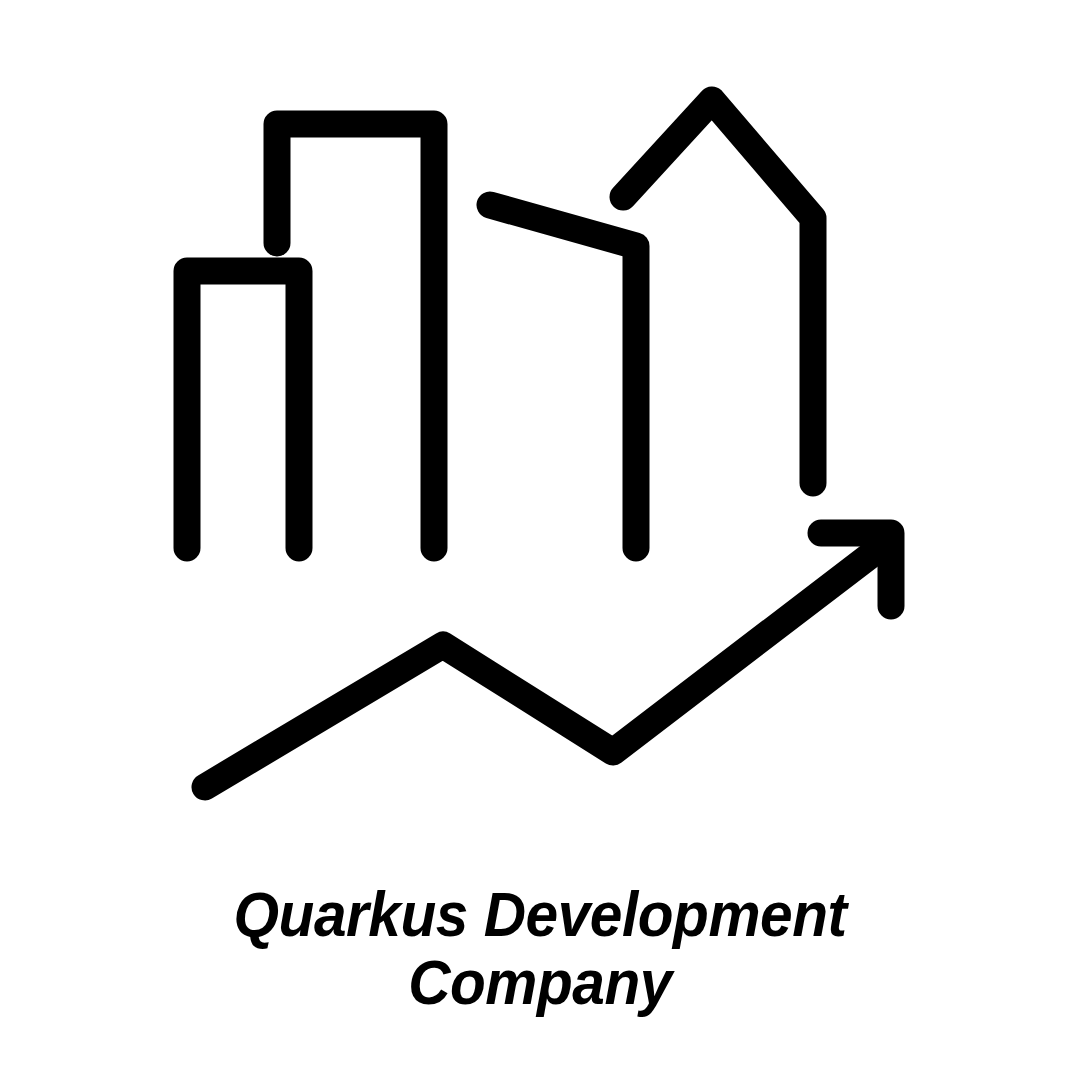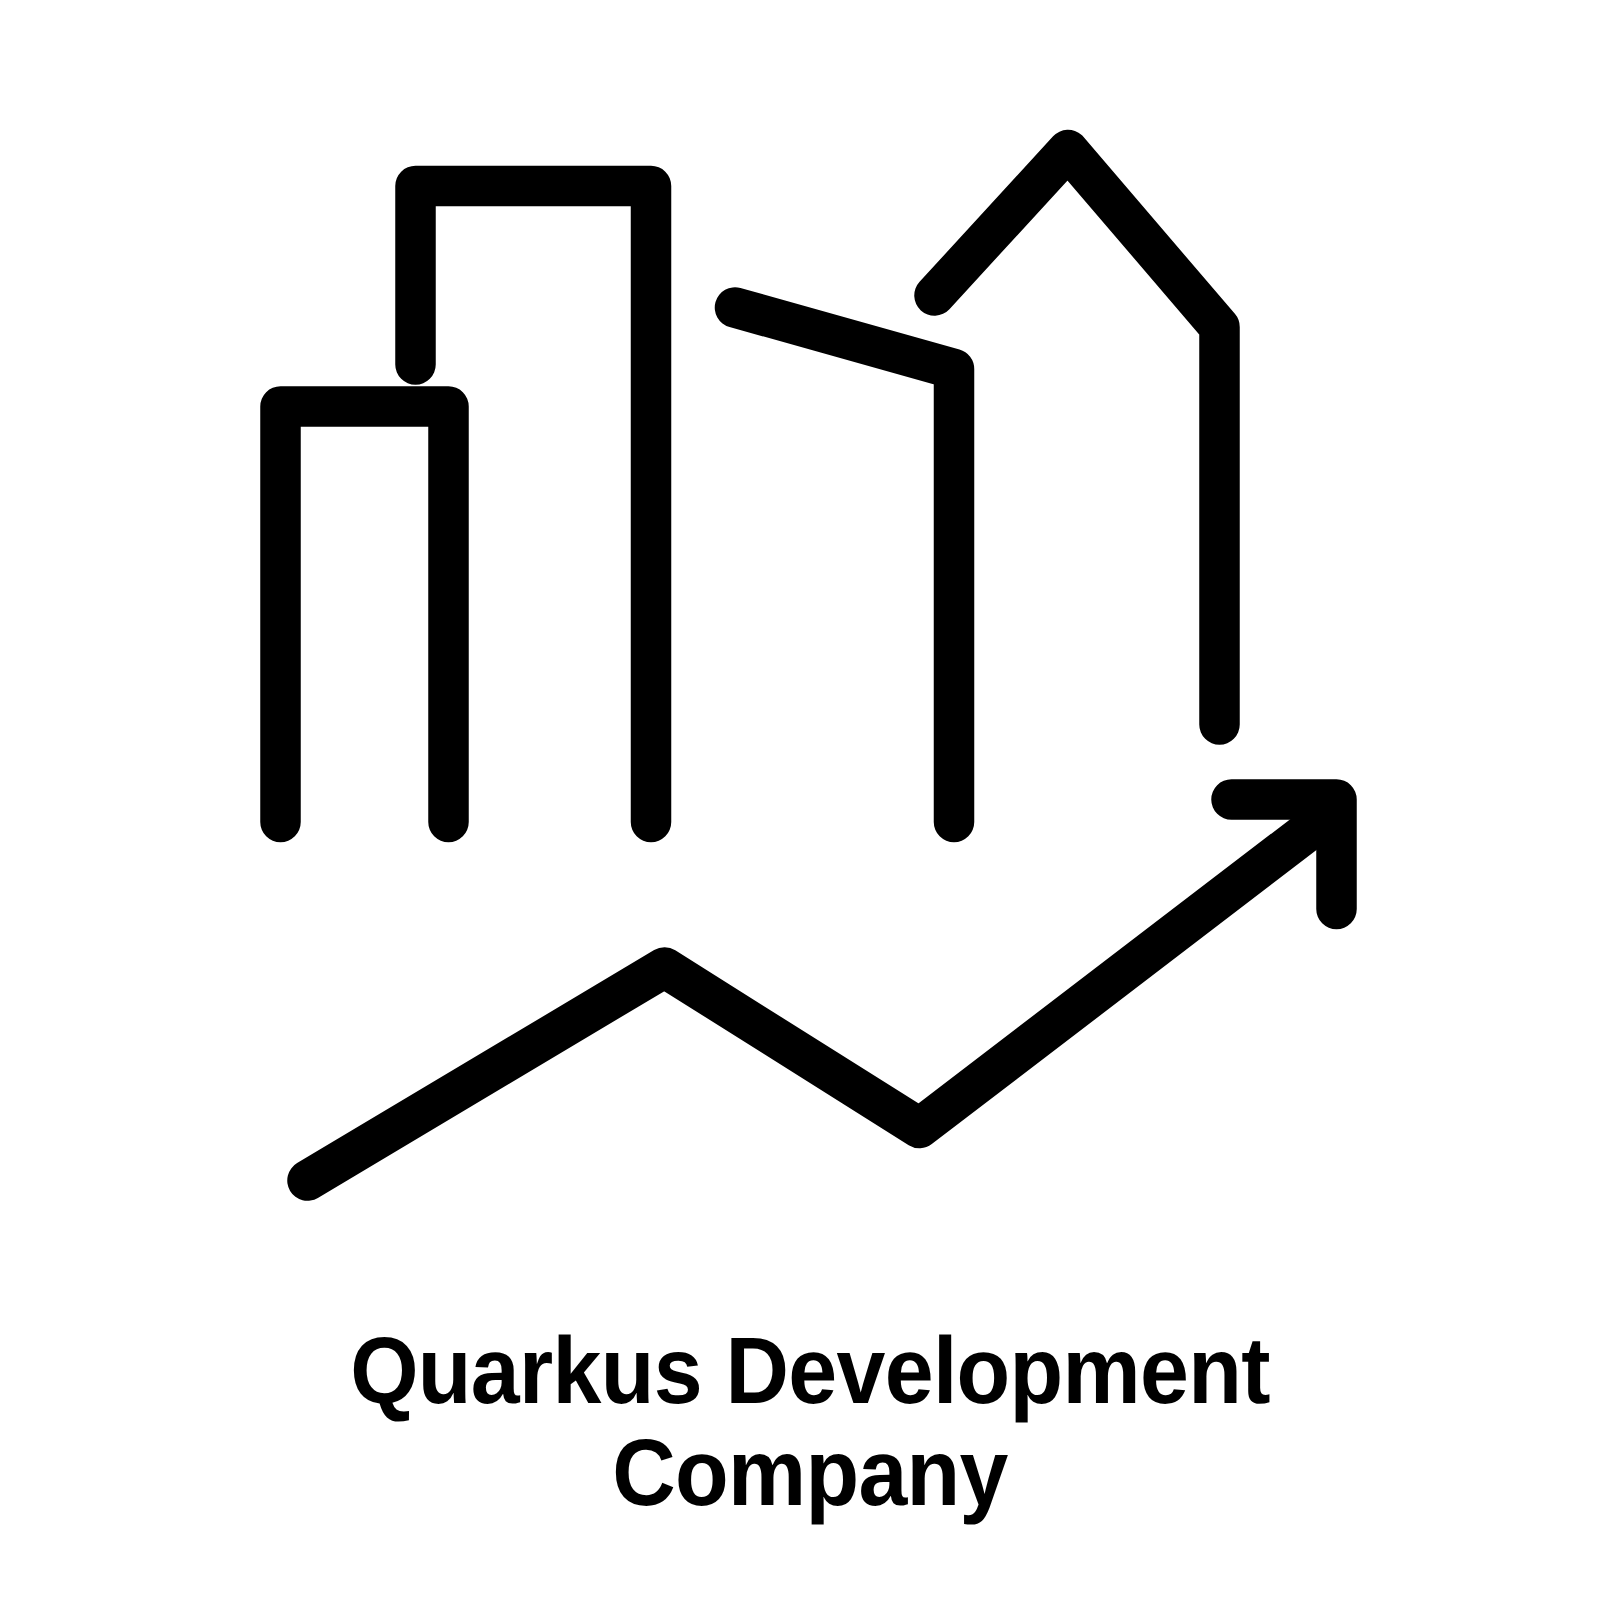--- a/index.html
+++ b/index.html
@@ -54,21 +54,21 @@
     transform: scaleX(0.93);
     color: #000000;
     white-space: nowrap;
   }
   .wordmark-line.line-1 { font-size: 63px; }
   .wordmark-line.line-2 { font-size: 63px; }
 </style>
 </head>
 <body style="background: rgb(255, 255, 255);">
 
-<div class="logo-canvas" style="background: rgb(255, 255, 255);">
+<div class="logo-canvas" style="background: rgb(255, 255, 255); font-style: italic;">
 
   <div class="mark-wrap">
     <svg class="mark-svg" viewBox="0 0 1080 860" xmlns="http://www.w3.org/2000/svg" fill="none" stroke="#000000" stroke-width="27" stroke-linecap="round" stroke-linejoin="round">
 
       <path d="M 187 548 L 187 271 L 299 271 L 299 548"></path>
 
       <path d="M 277 243 L 277 124 L 434 124 L 434 548"></path>
 
       <path d="M 490 205 L 636 246 L 636 548"></path>
 

